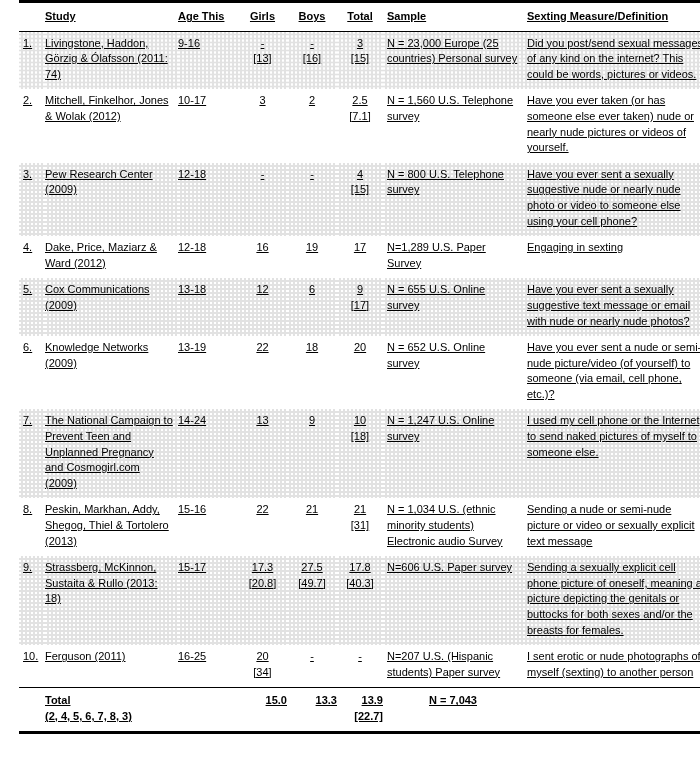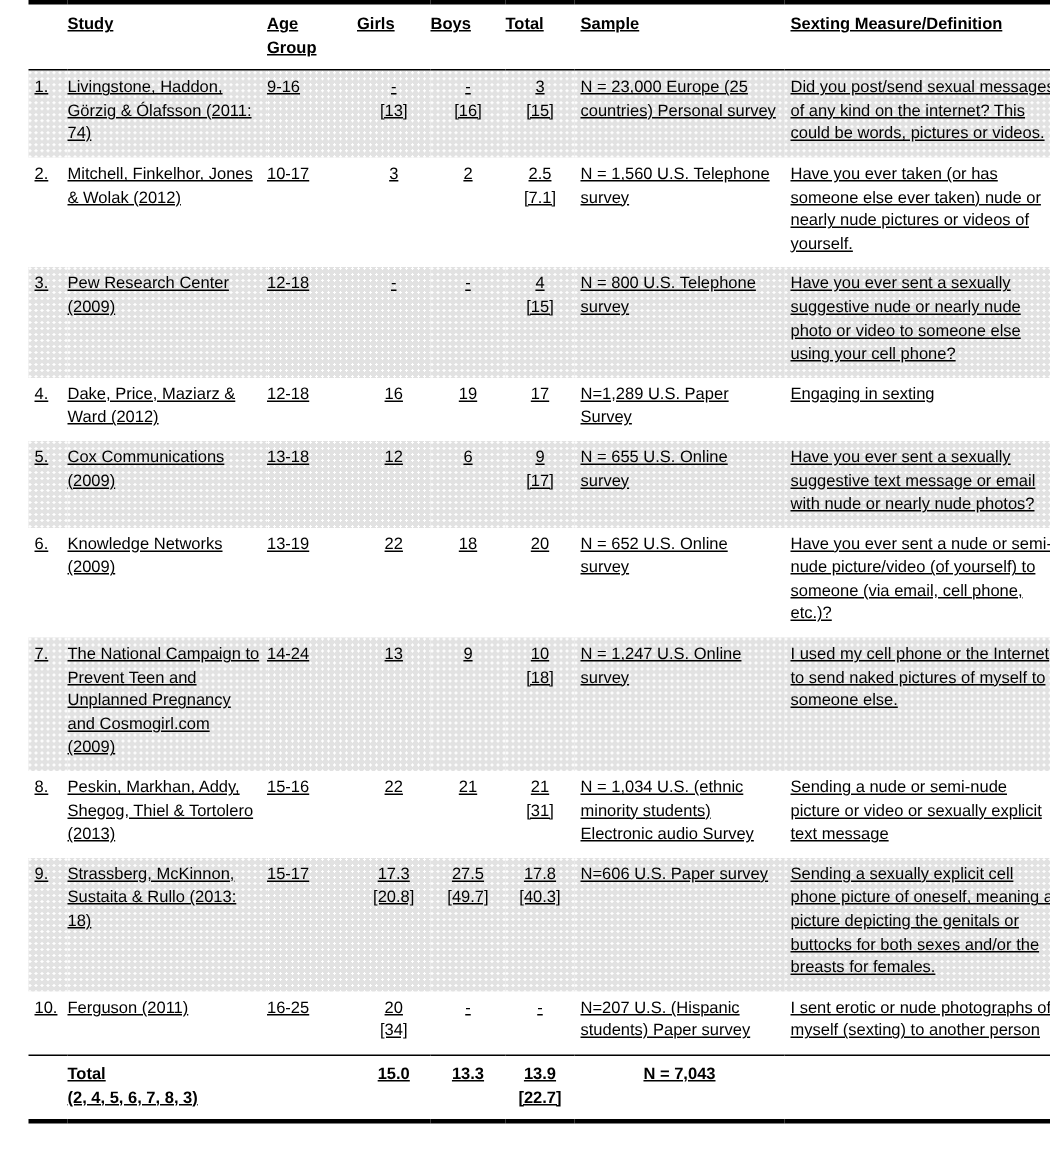--- a/index.html
+++ b/index.html
@@ -51,21 +51,21 @@
     border-top: 3px solid #000000;
     border-bottom: 1px solid #000000;
     font-size: 11px;
     line-height: 15.6px;
   }
   thead th.th-num {
     border-right: none;
     padding-left: 4px;
   }
   thead th.th-study { padding-left: 0; }
-  thead th.center { text-align: left; padding-right: 0; }
+  thead th.center { text-align: center; padding-right: 0; }
   thead th.th-sample { padding-left: 4px; }
   thead th.th-measure { padding-left: 4px; }
 
   tbody td {
     vertical-align: top;
     padding: 4px 4px 7px 0;
     font-size: 11px;
     line-height: 15.6px;
     word-wrap: break-word;
     overflow-wrap: break-word;
@@ -95,21 +95,21 @@
   tfoot td {
     vertical-align: top;
     font-weight: bold;
     font-size: 11px;
     line-height: 15.6px;
     padding: 5px 4px 6px 0;
     border-top: 1px solid #000000;
     border-bottom: 3px solid #000000;
   }
   tfoot td.cell-num { padding-left: 4px; }
-  tfoot td.center { text-align: center; padding-left: 0; padding-right: 0; }
+  tfoot td.center { text-align: right; padding-left: 0; padding-right: 0; }
   tfoot td.cell-sample { padding-left: 4px; text-align: center; }
 
   .sub { display: block; }
   .nowrap { white-space: nowrap; }
 </style>
 </head>
 <body>
 
 <div class="table-wrap">
   <table class="study-table">
@@ -120,21 +120,21 @@
       <col class="c-girls">
       <col class="c-boys">
       <col class="c-total">
       <col class="c-sample">
       <col class="c-measure">
     </colgroup>
     <thead>
       <tr>
         <th class="th-num"></th>
         <th class="th-study">Study</th>
-        <th>Age Group</th>
+        <th>Age This</th>
         <th class="center">Girls</th>
         <th class="center">Boys</th>
         <th class="center">Total</th>
         <th class="th-sample">Sample</th>
         <th class="th-measure">Sexting Measure/Definition</th>
       </tr>
     </thead>
     <tbody id="table-body">
         <tr class="shaded row-first">
           <td class="cell-num">1.</td>

